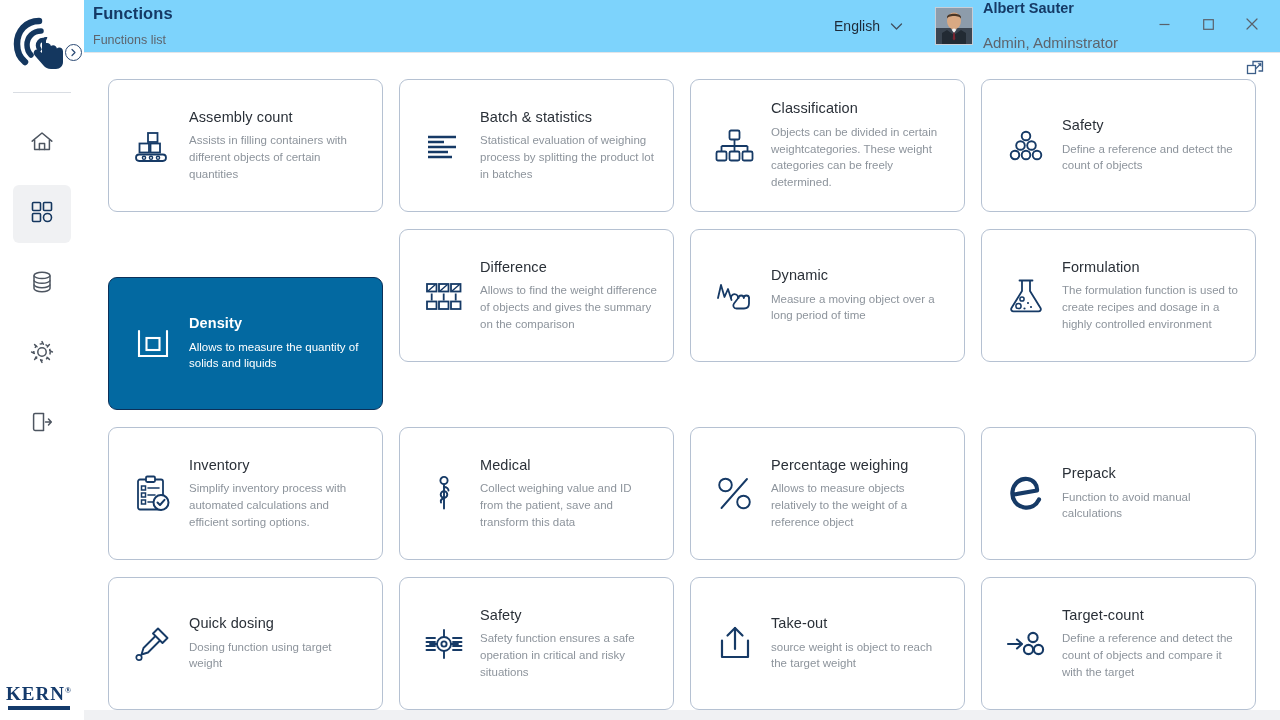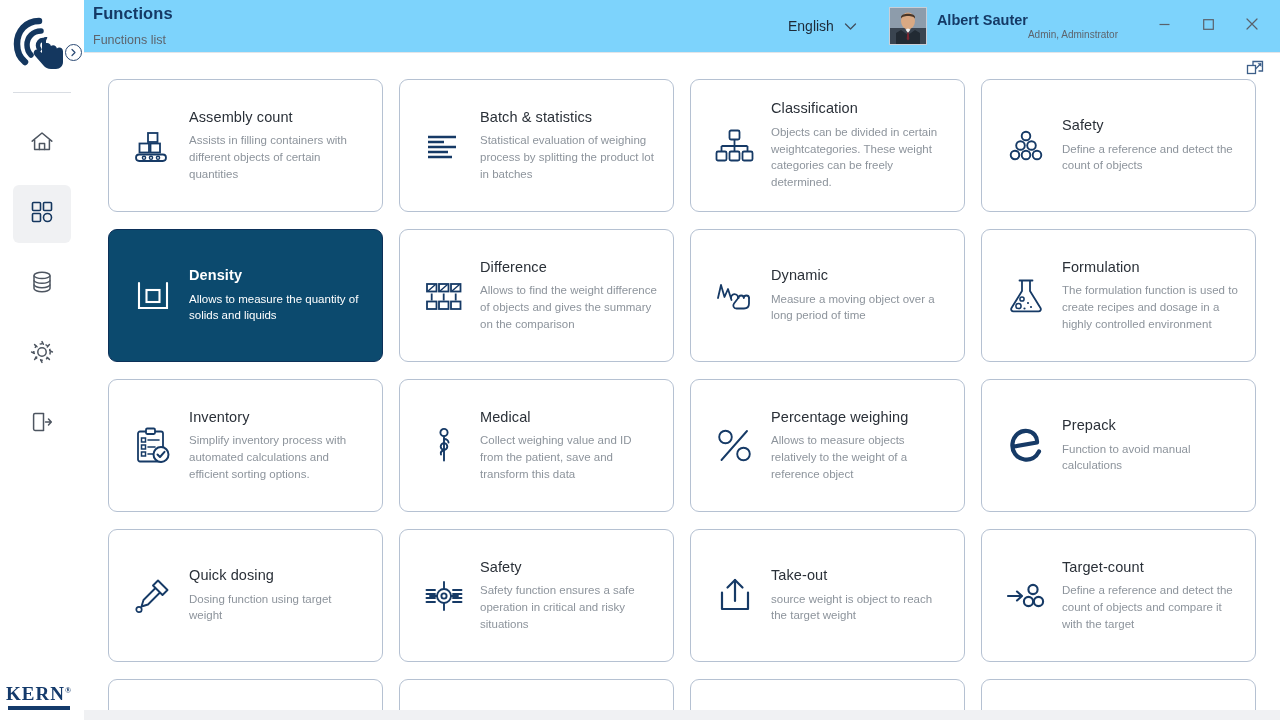--- a/index.html
+++ b/index.html
@@ -65,23 +65,23 @@
   .lang-select {
     display: flex; align-items: center; gap: 10px;
     font-size: 14px; color: #1d2a38; cursor: pointer;
     padding: 0 6px;
   }
   .user-block { display: flex; align-items: center; gap: 10px; margin-left: 26px; cursor: pointer; }
   .avatar {
     width: 38px; height: 38px; border: 1px solid #c9ced6; background: #6b7f96;
     overflow: hidden; position: relative; flex: 0 0 38px;
   }
-  .user-meta { display: flex; flex-direction: row; line-height: 1.2; }
+  .user-meta { display: flex; flex-direction: column; line-height: 1.2; }
   .user-name { font-size: 14.5px; font-weight: 700; color: #153a66; }
-  .user-role { font-size: 10px; color: #5d646d; margin-top: 17px; }
+  .user-role { font-size: 15px; color: #5d646d; margin-top: 17px; }
 
   .win-controls { display: flex; align-items: center; margin-left: 24px; margin-right: 6px; }
   .win-btn {
     width: 44px; height: 52px; display: flex; align-items: center; justify-content: center;
     cursor: pointer;
   }
 
   
   .content {
     flex: 1; position: relative;
@@ -103,22 +103,23 @@
     height: 133px;
     border: 1px solid #b5c1d2;
     border-radius: 9px;
     background: #ffffff;
     display: flex; align-items: center;
     padding: 0 14px 0 18px;
     cursor: pointer;
     overflow: hidden;
   }
   .card.selected {
-    background: #0c4a6e;
+    background: #0369a1;
     border-color: #0c3059;
+    margin-top: 48px;
   }
   .card-icon {
     width: 52px; flex: 0 0 52px;
     display: flex; align-items: center; justify-content: center;
     color: #163a66;
   }
   .card.selected .card-icon { color: #ffffff; }
   .card-text { padding-left: 10px; padding-right: 2px; }
   .card-title {
     font-size: 14.5px; color: #2a3038; font-weight: 400;

